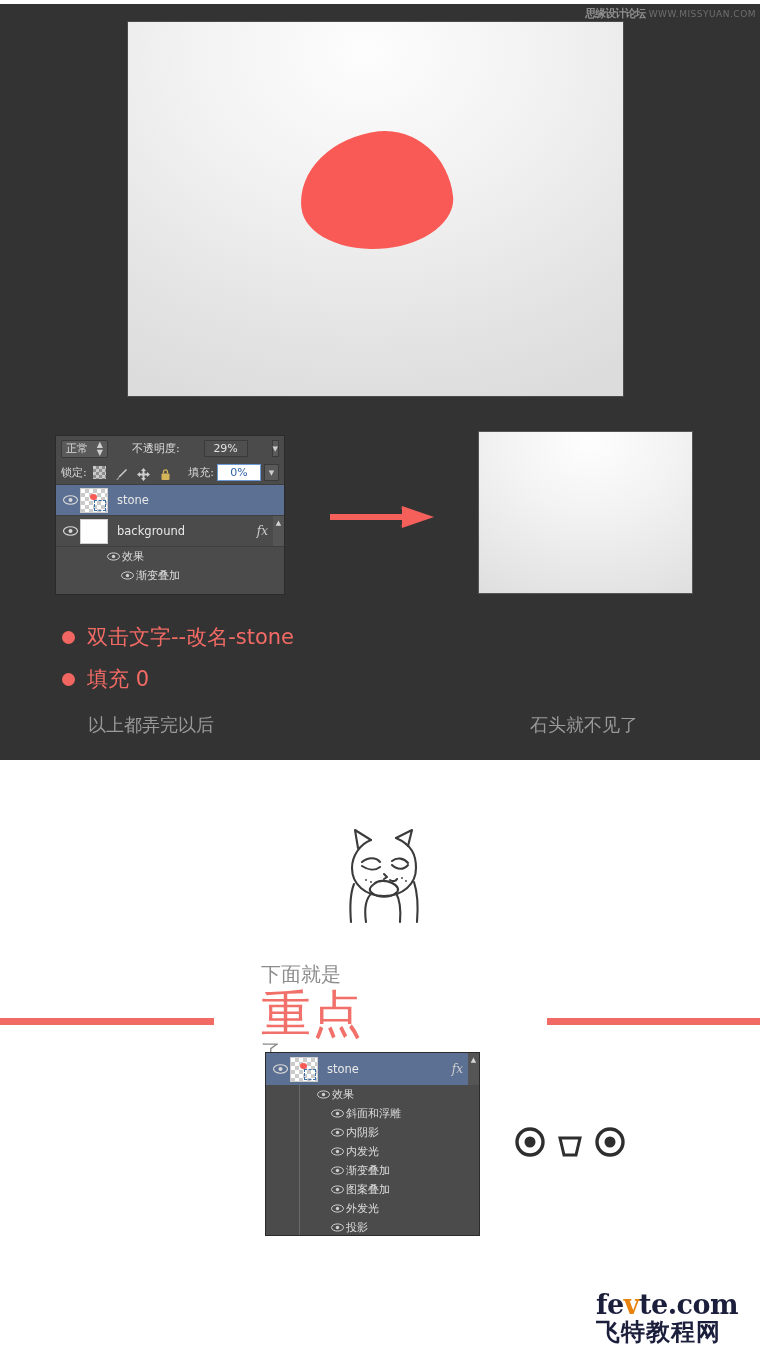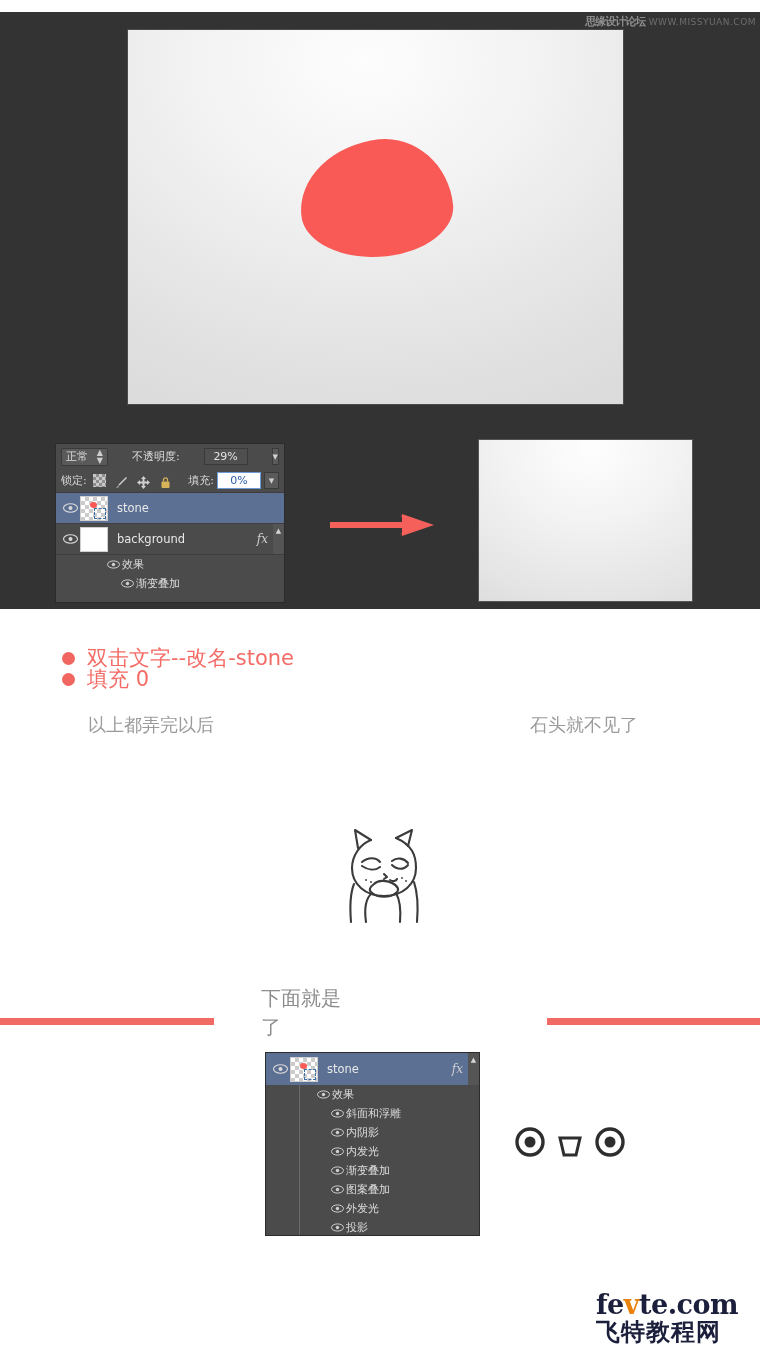--- a/index.html
+++ b/index.html
@@ -6,21 +6,21 @@
   html, body {
     width: 760px; height: 1354px;
     background: #ffffff;
     font-family: "DejaVu Sans", "Liberation Sans", sans-serif;
     overflow: hidden;
   }
   .page { position: relative; width: 760px; height: 1354px; background: #fff; }
 
   
   .dark-section {
-    position: absolute; left: 0; top: 12px; width: 760px; height: 597px;
+    position: absolute; left: 0; top: 4px; width: 760px; height: 756px;
     background: #333333;
   }
   .watermark {
     position: absolute; right: 4px; top: 2px;
     font-size: 11px; color: #7a7a7a; letter-spacing: 0px;
     font-family: "DejaVu Sans", sans-serif; white-space: nowrap;
   }
   .watermark .wm-cn { color: #8d8d8d; font-weight: bold; letter-spacing: -1px; }
   .watermark .wm-url { color: #6e6e6e; font-size: 9px; letter-spacing: 0.5px; }
 
@@ -300,21 +300,21 @@
             <ellipse cx="6.5" cy="4.5" rx="6" ry="3.6" fill="none" stroke="#cfcfcf" stroke-width="1"></ellipse>
             <circle cx="6.5" cy="4.5" r="1.7" fill="#cfcfcf"></circle>
           </svg>
         </span>
         <span>渐变叠加</span>
       </div>
 
     </div>
   </div>
 
-  <div class="bullet-line" style="left:62px; top:644px;align-items:center;">
+  <div class="bullet-line" style="left:62px; top:623px;align-items:center;">
     <span class="dot"></span>
     <span>双击文字--改名-stone</span>
   </div>
   <div class="bullet-line" style="left:62px; top:665px;">
     <span class="dot"></span>
     <span>填充 0</span>
   </div>
 
   <div class="caption" style="left:88px; top:713px;">以上都弄完以后</div>
   <div class="caption" style="left:520px; top:713px;margin-left:10px;">石头就不见了</div>
@@ -349,20 +349,21 @@
         <circle cx="64" cy="56" r="0.9" fill="#3b3b3b" stroke="none"></circle>
         <circle cx="68" cy="59" r="0.9" fill="#3b3b3b" stroke="none"></circle>
       </g>
     </svg>
   </div>
 
   <div class="divider left"></div>
   <div class="divider right"></div>
   <div class="focus-line">
     <span class="focus-pre">下面就是</span>
+    <span class="focus-big">重点</span>
     <span class="focus-post">了</span>
   </div>
 
   <div class="ps-panel-bottom">
     <div class="tree-line"></div>
 
     <div class="layer-row selected">
       <span class="eye">
         <svg width="15" height="10" viewBox="0 0 15 10">
           <ellipse cx="7.5" cy="5" rx="7" ry="4.2" fill="none" stroke="#d8d8d8" stroke-width="1.1"></ellipse>

